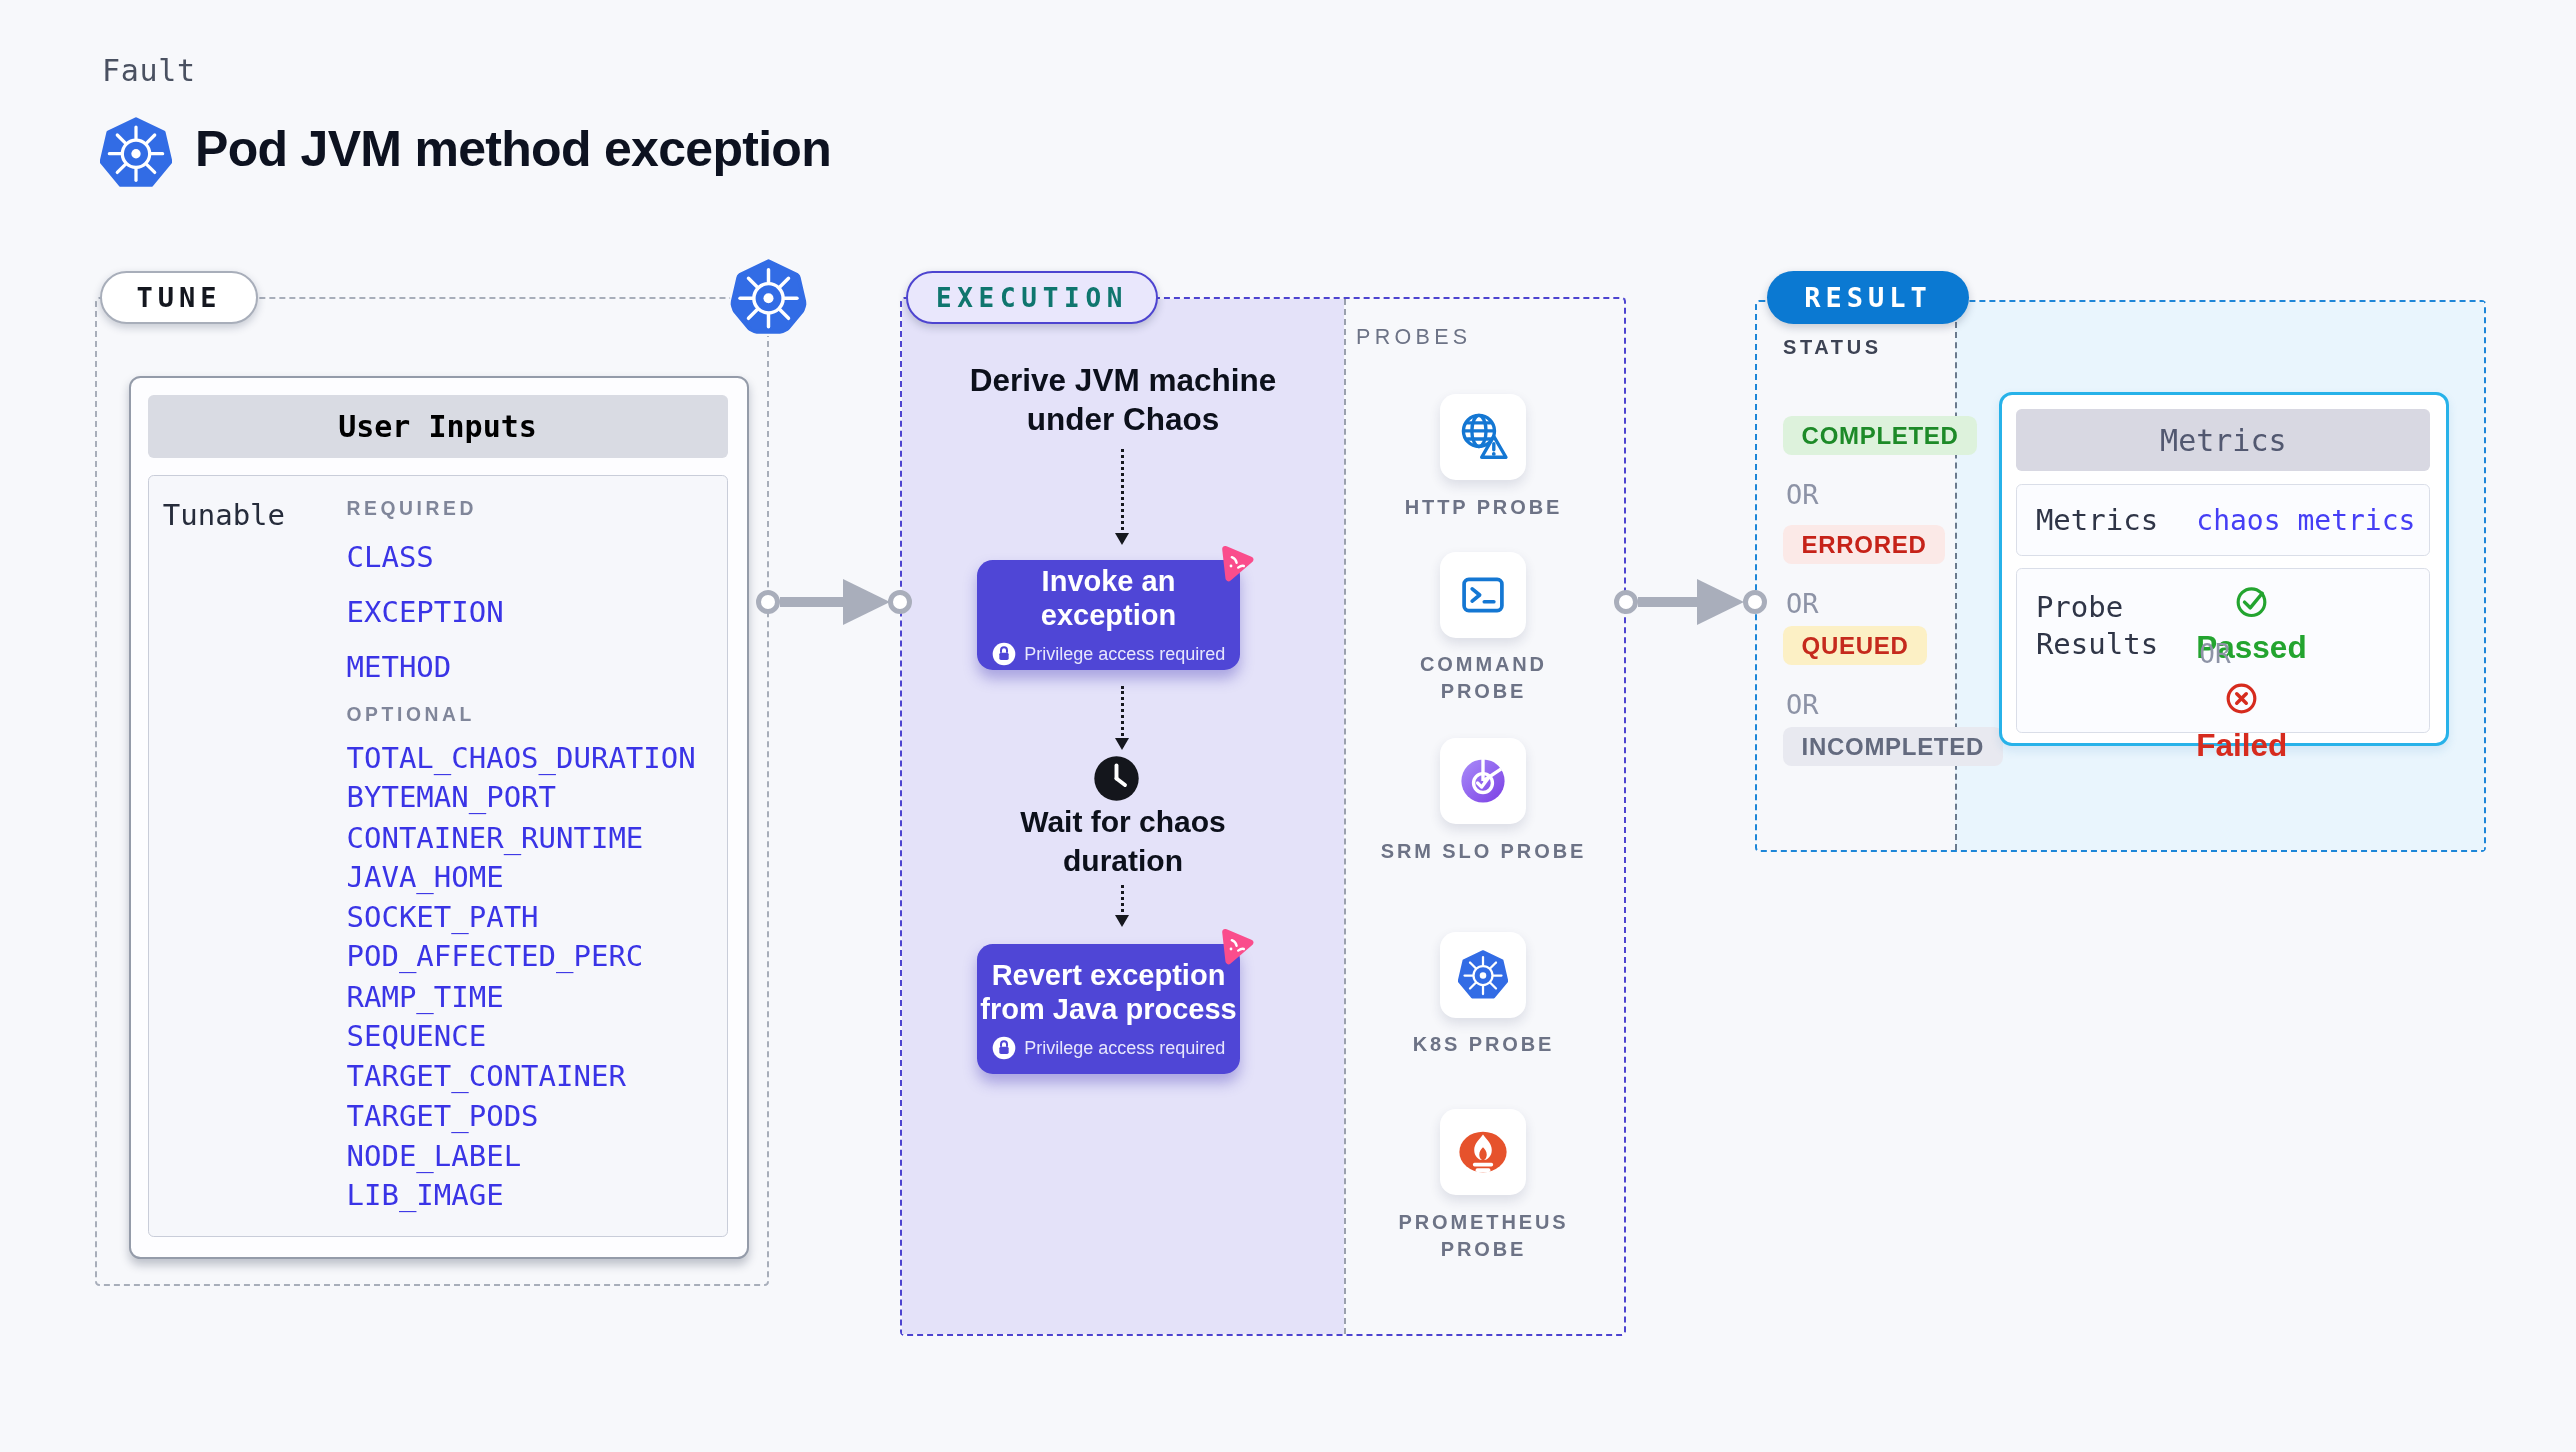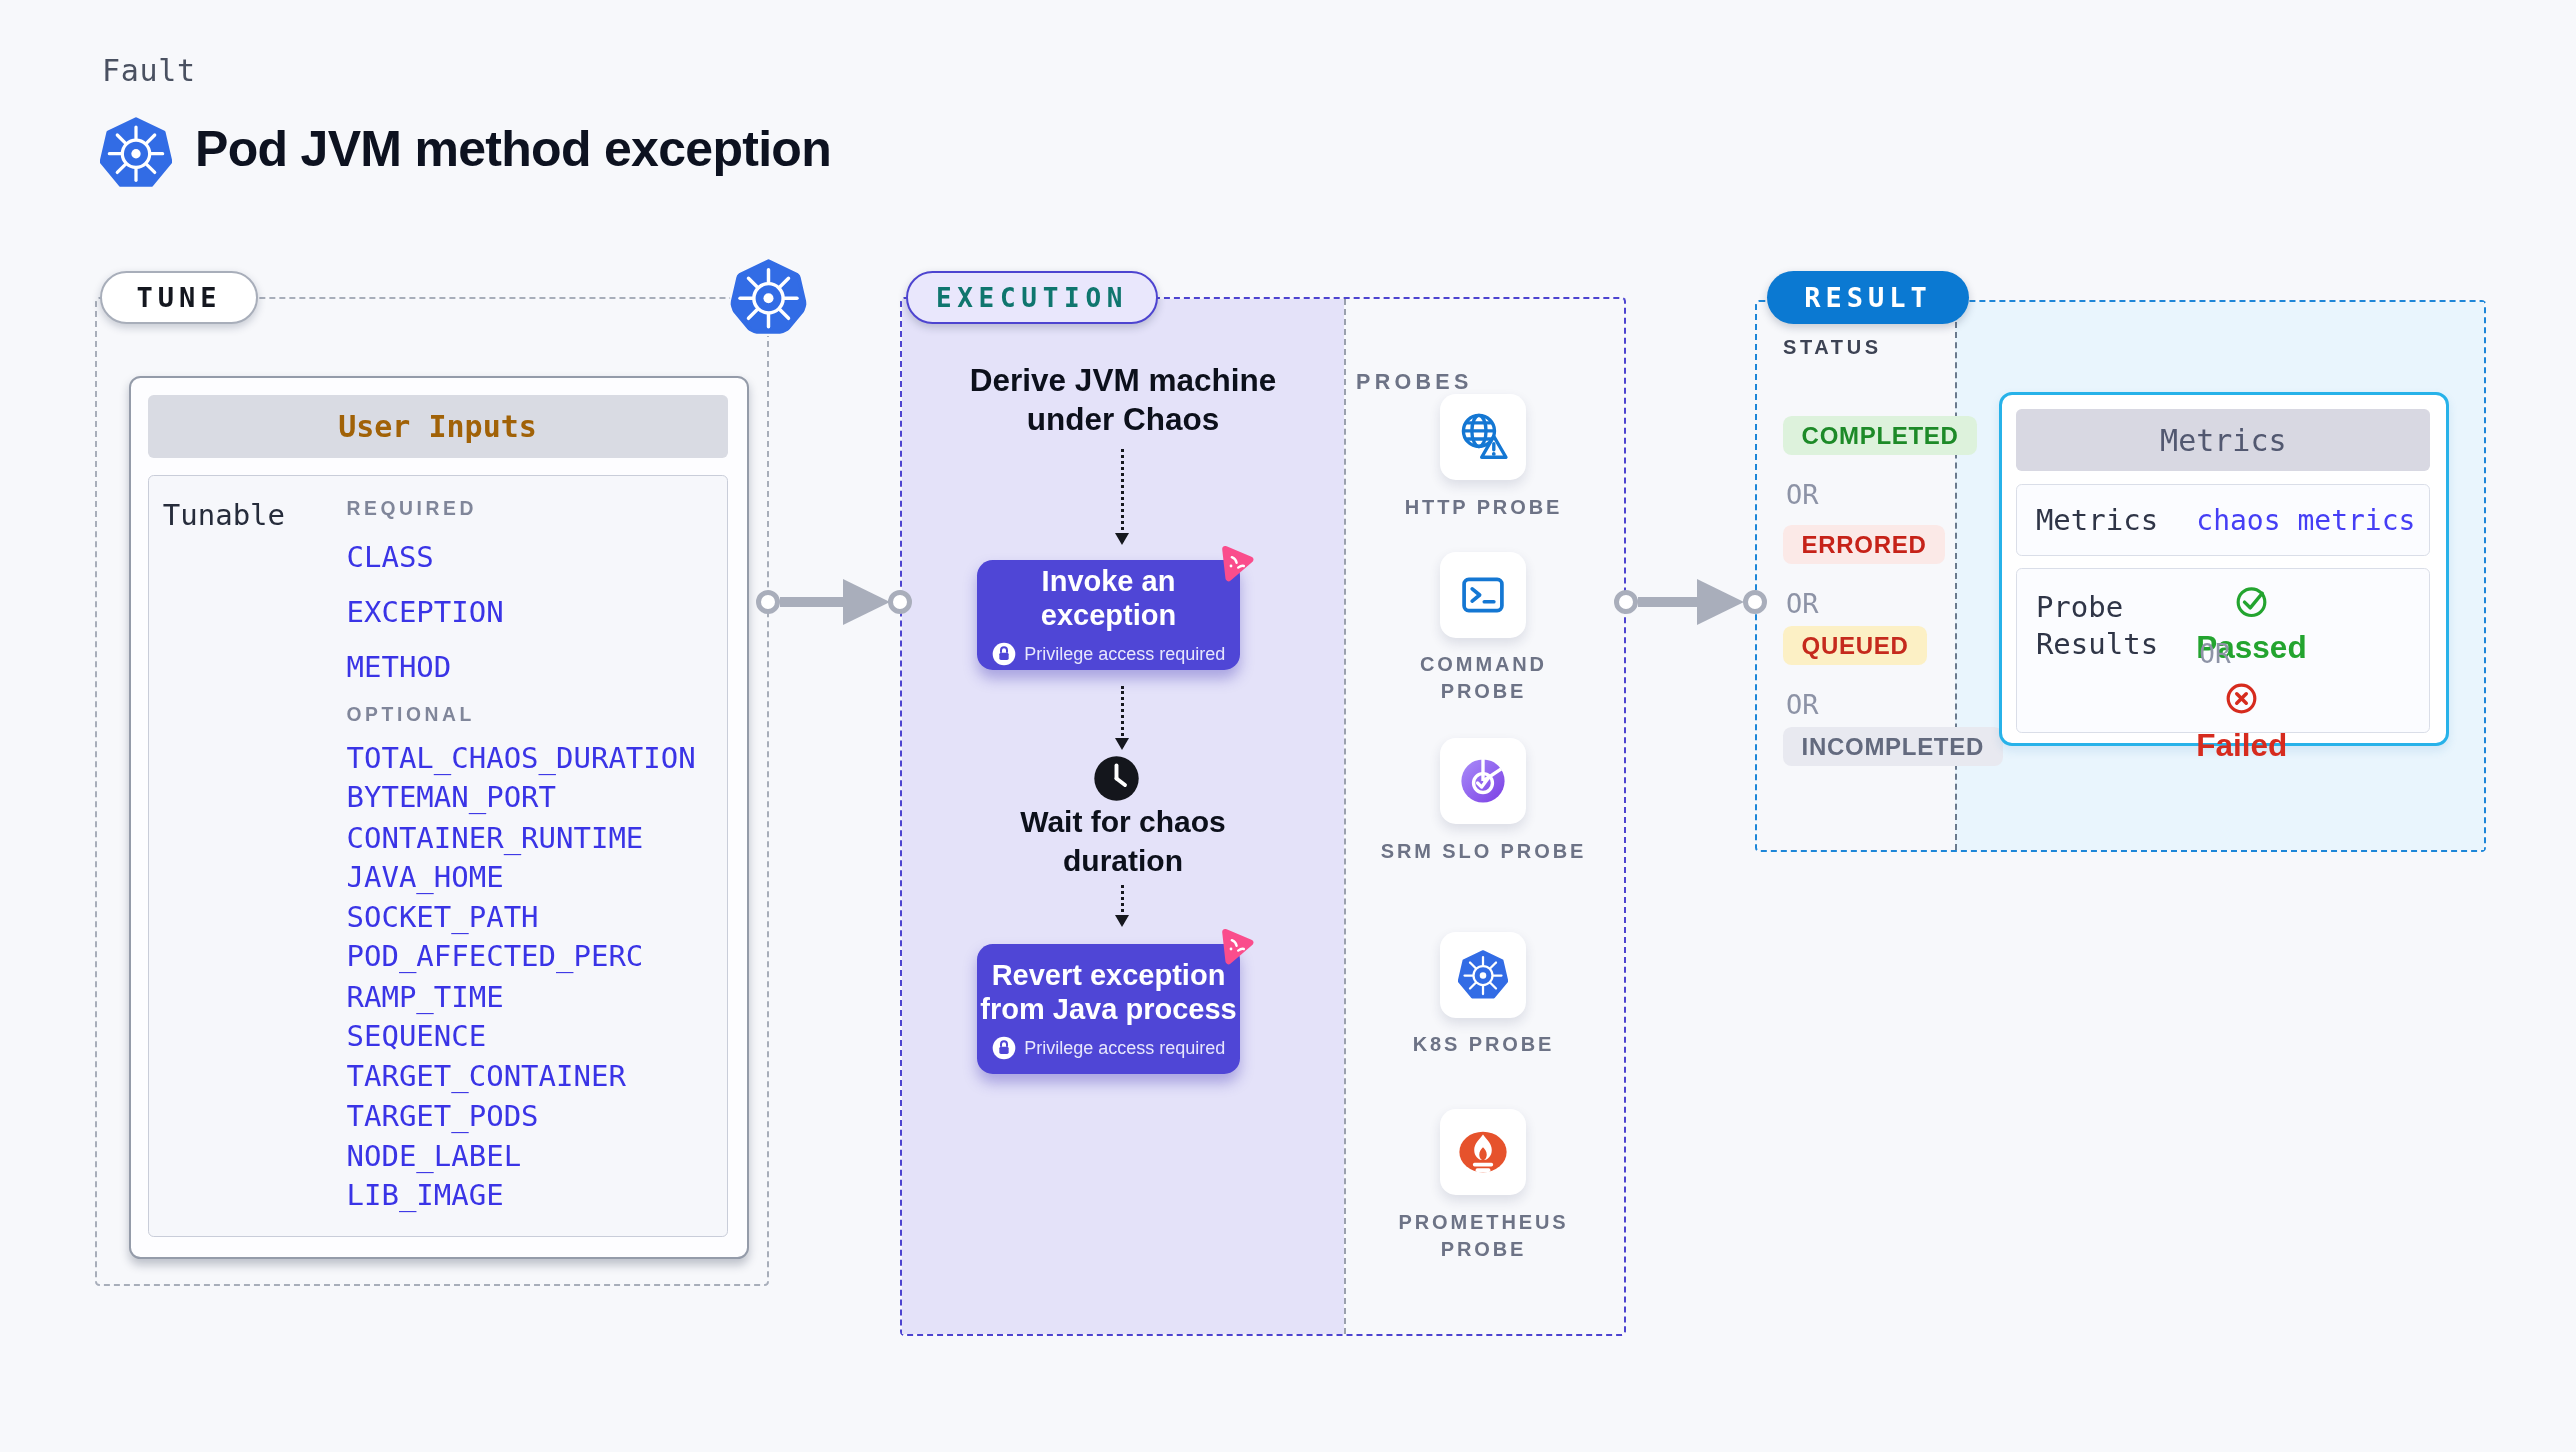--- a/index.html
+++ b/index.html
@@ -16,21 +16,21 @@
   .badge { position:absolute; height:53px; display:flex; align-items:center; justify-content:center;
            border-radius:29px; font-family:"DejaVu Sans Mono",monospace; font-weight:700; z-index:6;
            box-shadow:0 3.6px 8.6px rgba(25,35,70,.22); }
 
   
   .tune-box { position:absolute; left:95px; top:297px; width:674px; height:989px; border:2.1px dashed #a8aeba; border-radius:4.3px; }
   .badge-tune { left:100px; top:271px; width:158px; background:#ffffff; border:2.1px solid #a8aeba; color:#14171f; font-size:27px; letter-spacing:5px; }
   .k8s-corner { position:absolute; left:730px; top:259px; width:77px; height:77px; z-index:5; background:#f7f8fb; border-radius:50%; }
   .ui-card { position:absolute; left:31.5px; top:77px; width:620px; height:883px; background:#fdfdff; border:2.1px solid #949ba9; border-radius:11.5px; box-shadow:0 5.7px 10px rgba(20,30,60,.25); }
   .ui-head { position:absolute; left:17px; top:17px; width:580px; height:63px; background:#d9dbe3; border-radius:5.7px;
-             display:flex; align-items:center; justify-content:center; font-family:"DejaVu Sans Mono",monospace; font-size:30px; font-weight:700; color:#a16207; }
+             display:flex; align-items:center; justify-content:center; font-family:"DejaVu Sans Mono",monospace; font-size:30px; font-weight:700; color:#000000; }
   .ui-list { position:absolute; left:17px; top:97px; width:580px; height:762px; background:#f6f7fb; border:1.4px solid #c9cdd9; border-radius:5.7px; }
   .tunable { position:absolute; left:14.3px; top:21.5px; font-family:"DejaVu Sans Mono",monospace; font-size:29px; color:#262c3b; }
   .sec-label { position:absolute; left:198px; font-size:19.3px; font-weight:700; letter-spacing:3.6px; color:#80869a; }
   .param { position:absolute; left:198px; font-family:"DejaVu Sans Mono",monospace; font-size:29px; font-weight:500; color:#3a34e6; white-space:nowrap; }
 
   
   .h-arrow { position:absolute; height:100px; z-index:4; }
   .h-arrow .dot { position:absolute; top:38px; width:24px; height:24px; background:#fff; border:5px solid #a9aebb; border-radius:50%; }
   .h-arrow .shaft { position:absolute; top:45px; height:10px; background:#a9aebb; }
   .h-arrow .head { position:absolute; top:27px; width:0; height:0; border-top:23px solid transparent; border-bottom:23px solid transparent; border-left:47px solid #a9aebb; }
@@ -45,21 +45,21 @@
   .dotted-arrow::after { content:""; position:absolute; left:-8.6px; bottom:-10px; width:0; height:0; border:7.2px solid transparent; border-top:12px solid #15171e; }
   .chaos-btn { position:absolute; left:75px; width:263px; background:#4f46d6; border-radius:15.8px; box-shadow:0 8.6px 14.3px rgba(60,50,180,.35);
                display:flex; flex-direction:column; align-items:center; justify-content:center; gap:10px; }
   .chaos-btn .btn-title { color:#ffffff; font-size:29px; font-weight:700; text-align:center; line-height:34px; }
   .priv-row { display:flex; align-items:center; gap:8.6px; }
   .priv-row span { color:#e7e7fc; font-size:18px; font-weight:400; }
   .pink-ico { position:absolute; width:40px; height:40px; z-index:3; }
   .clock-wrap { position:absolute; width:47px; height:47px; }
 
   
-  .probes-title { position:absolute; left:454px; top:26px; font-size:21.5px; font-weight:700; letter-spacing:4.3px; color:#6d7386;margin-top:45px; }
+  .probes-title { position:absolute; left:454px; top:26px; font-size:21.5px; font-weight:400; letter-spacing:4.3px; color:#6d7386; }
   .probe-card { position:absolute; left:538px; width:86px; height:86px; background:#ffffff; border-radius:15.8px; box-shadow:0 5.7px 11.5px rgba(30,40,80,.12);
                 display:flex; align-items:center; justify-content:center; }
   .probe-card svg { width:54px; height:54px; }
   .probe-label { position:absolute; left:474px; width:215px; text-align:center; font-size:20px; line-height:26.5px; font-weight:700; letter-spacing:2.9px; color:#6d7386; }
 
   
   .result-box { position:absolute; left:1755px; top:300px; width:731px; height:552px; border:2.9px dashed #1d86d8; border-radius:4.3px; }
   .badge-result { left:1767px; top:271px; width:202px; background:#0b79d2; color:#ffffff; font-size:27px; letter-spacing:5px; }
   .result-fill { position:absolute; left:198px; top:0; right:0; height:100%; background:#e9f5fd; }
   .result-divider { position:absolute; left:198px; top:0; height:100%; width:0; border-left:2.1px dashed #6b7a8d; }

